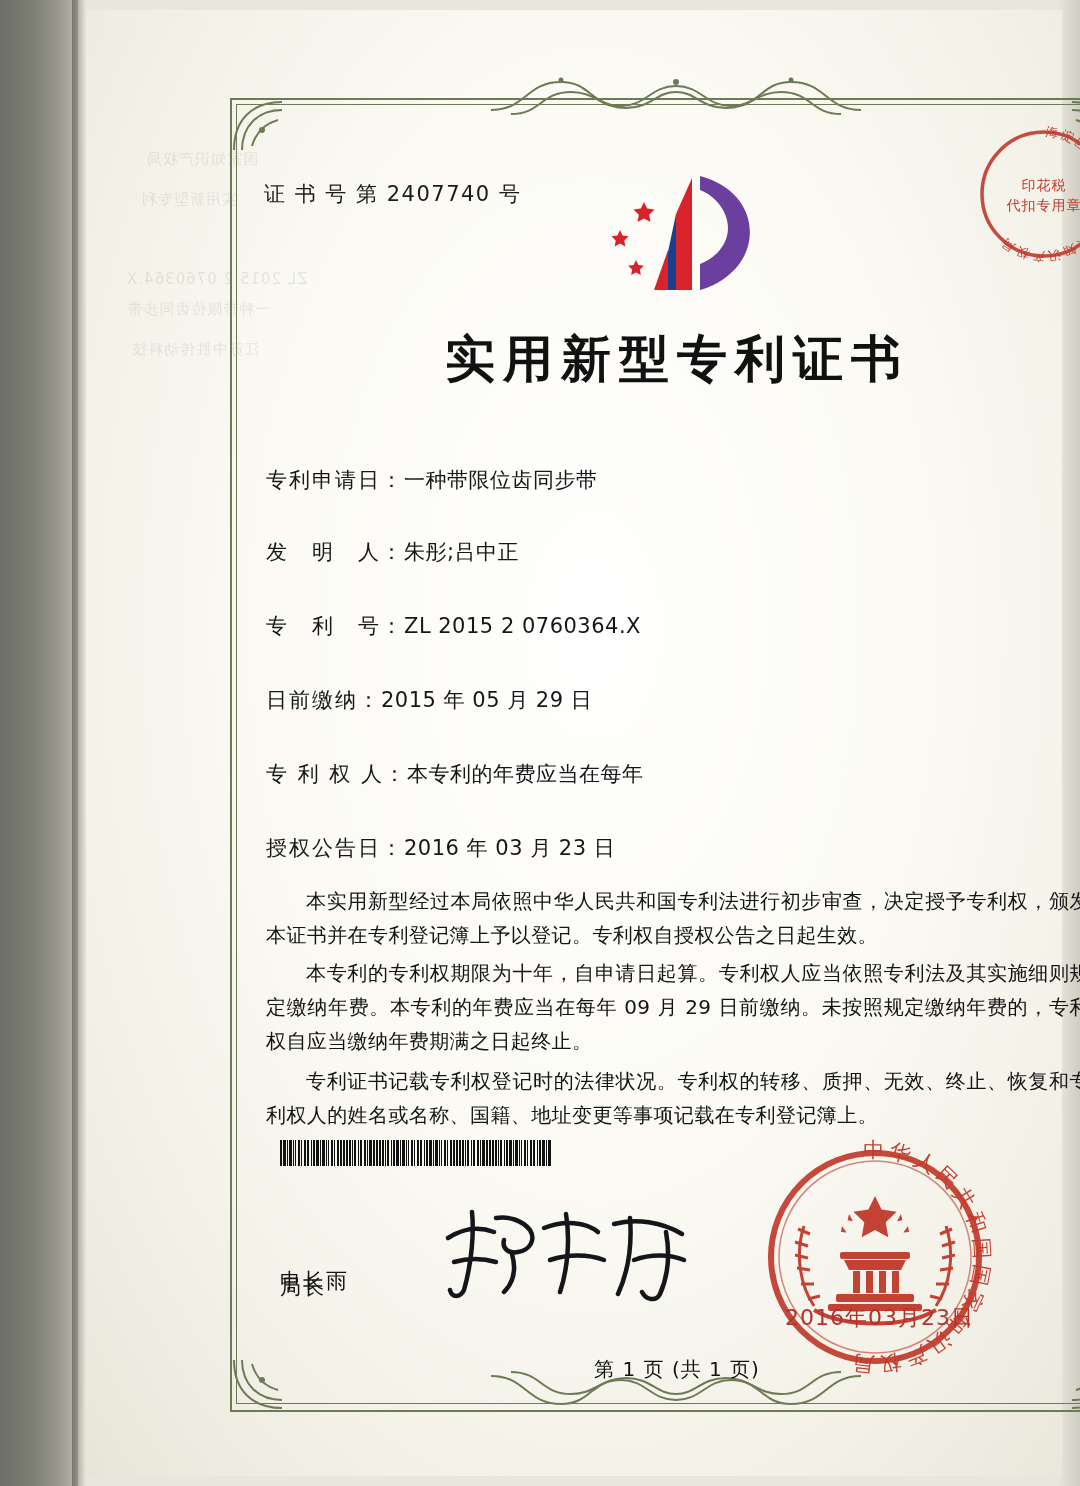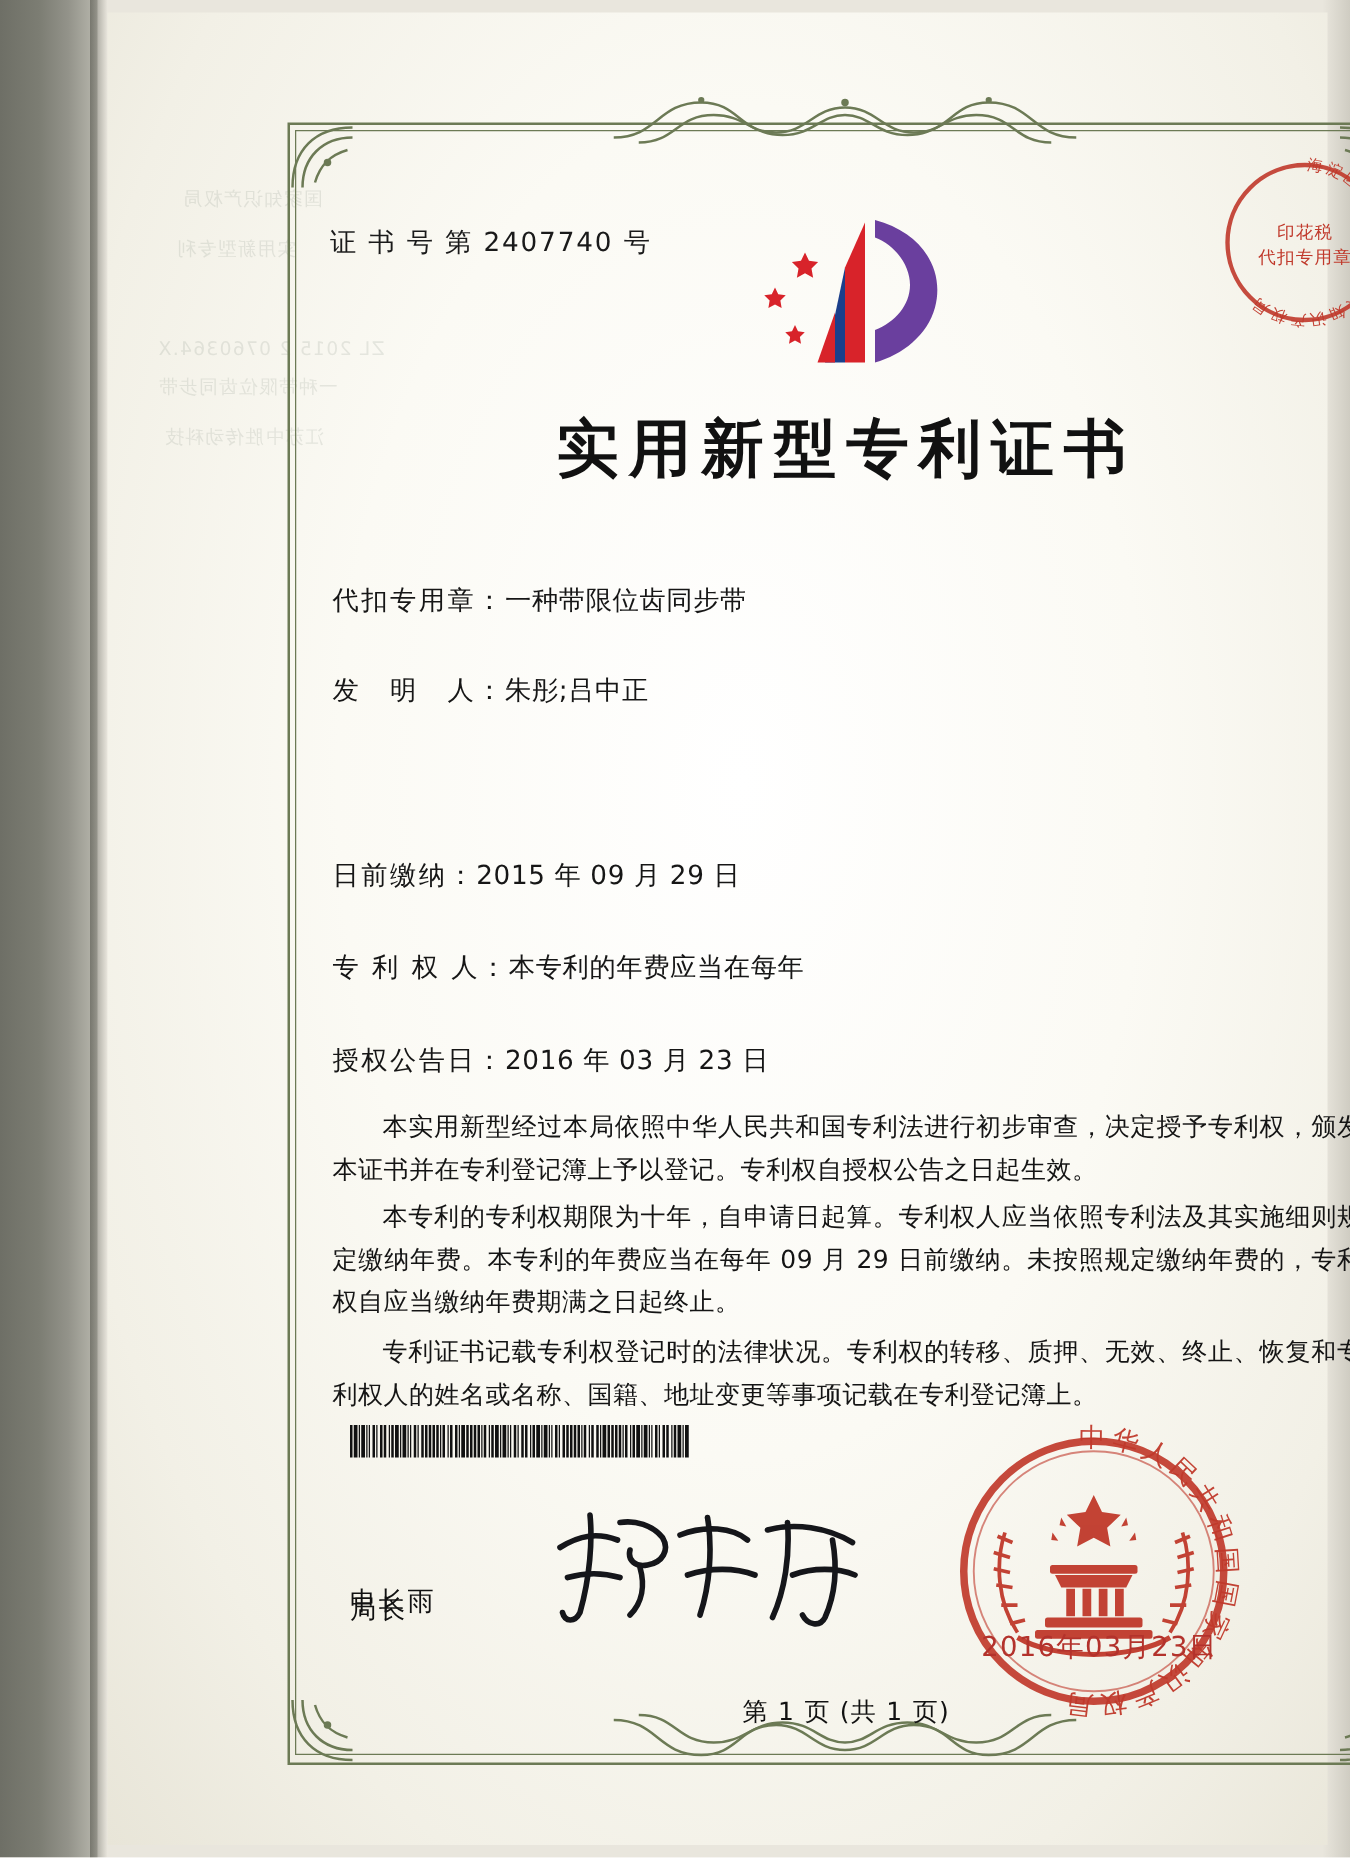--- a/index.html
+++ b/index.html
@@ -306,27 +306,30 @@
         <g fill="#d8232a">
           <path d="M64,34 l3.2,6.6 7.3,1 -5.3,5.2 1.3,7.3 -6.5,-3.5 -6.5,3.5 1.3,-7.3 -5.3,-5.2 7.3,-1 z"></path>
           <path d="M40,62 l2.6,5.4 6,0.8 -4.3,4.2 1,6 -5.3,-2.8 -5.3,2.8 1,-6 -4.3,-4.2 6,-0.8 z"></path>
           <path d="M56,92 l2.4,4.9 5.4,0.8 -3.9,3.8 0.9,5.4 -4.8,-2.5 -4.8,2.5 0.9,-5.4 -3.9,-3.8 5.4,-0.8 z"></path>
         </g>
       </svg>
 
       <h1 id="title">实用新型专利证书</h1>
 
       <div class="field f1">
-        <span class="lbl">代扣专用章：</span><span class="val">一种带限位齿同步带</span>
+        <span class="lbl">专利申请日：</span><span class="val">一种带限位齿同步带</span>
       </div>
       <div class="field f2">
         <span class="lbl">发　明　人：</span><span class="val">朱彤;吕中正</span>
       </div>
+      <div class="field f3">
+        <span class="lbl">专　利　号：</span><span class="val">ZL 2015 2 0760364.X</span>
+      </div>
       <div class="field f4">
-        <span class="lbl">日前缴纳：</span><span class="val">2015 年 09 月 29 日</span>
+        <span class="lbl">日前缴纳：</span><span class="val">2015 年 05 月 29 日</span>
       </div>
       <div class="field f5">
         <span class="lbl">专 利 权 人：</span><span class="val">本专利的年费应当在每年</span>
       </div>
       <div class="field f6">
         <span class="lbl">授权公告日：</span><span class="val">2016 年 03 月 23 日</span>
       </div>
 
       <div class="para p1">本实用新型经过本局依照中华人民共和国专利法进行初步审查，决定授予专利权，颁发本证书并在专利登记簿上予以登记。专利权自授权公告之日起生效。</div>
       <div class="para p2">本专利的专利权期限为十年，自申请日起算。专利权人应当依照专利法及其实施细则规定缴纳年费。本专利的年费应当在每年 09 月 29 日前缴纳。未按照规定缴纳年费的，专利权自应当缴纳年费期满之日起终止。</div>

